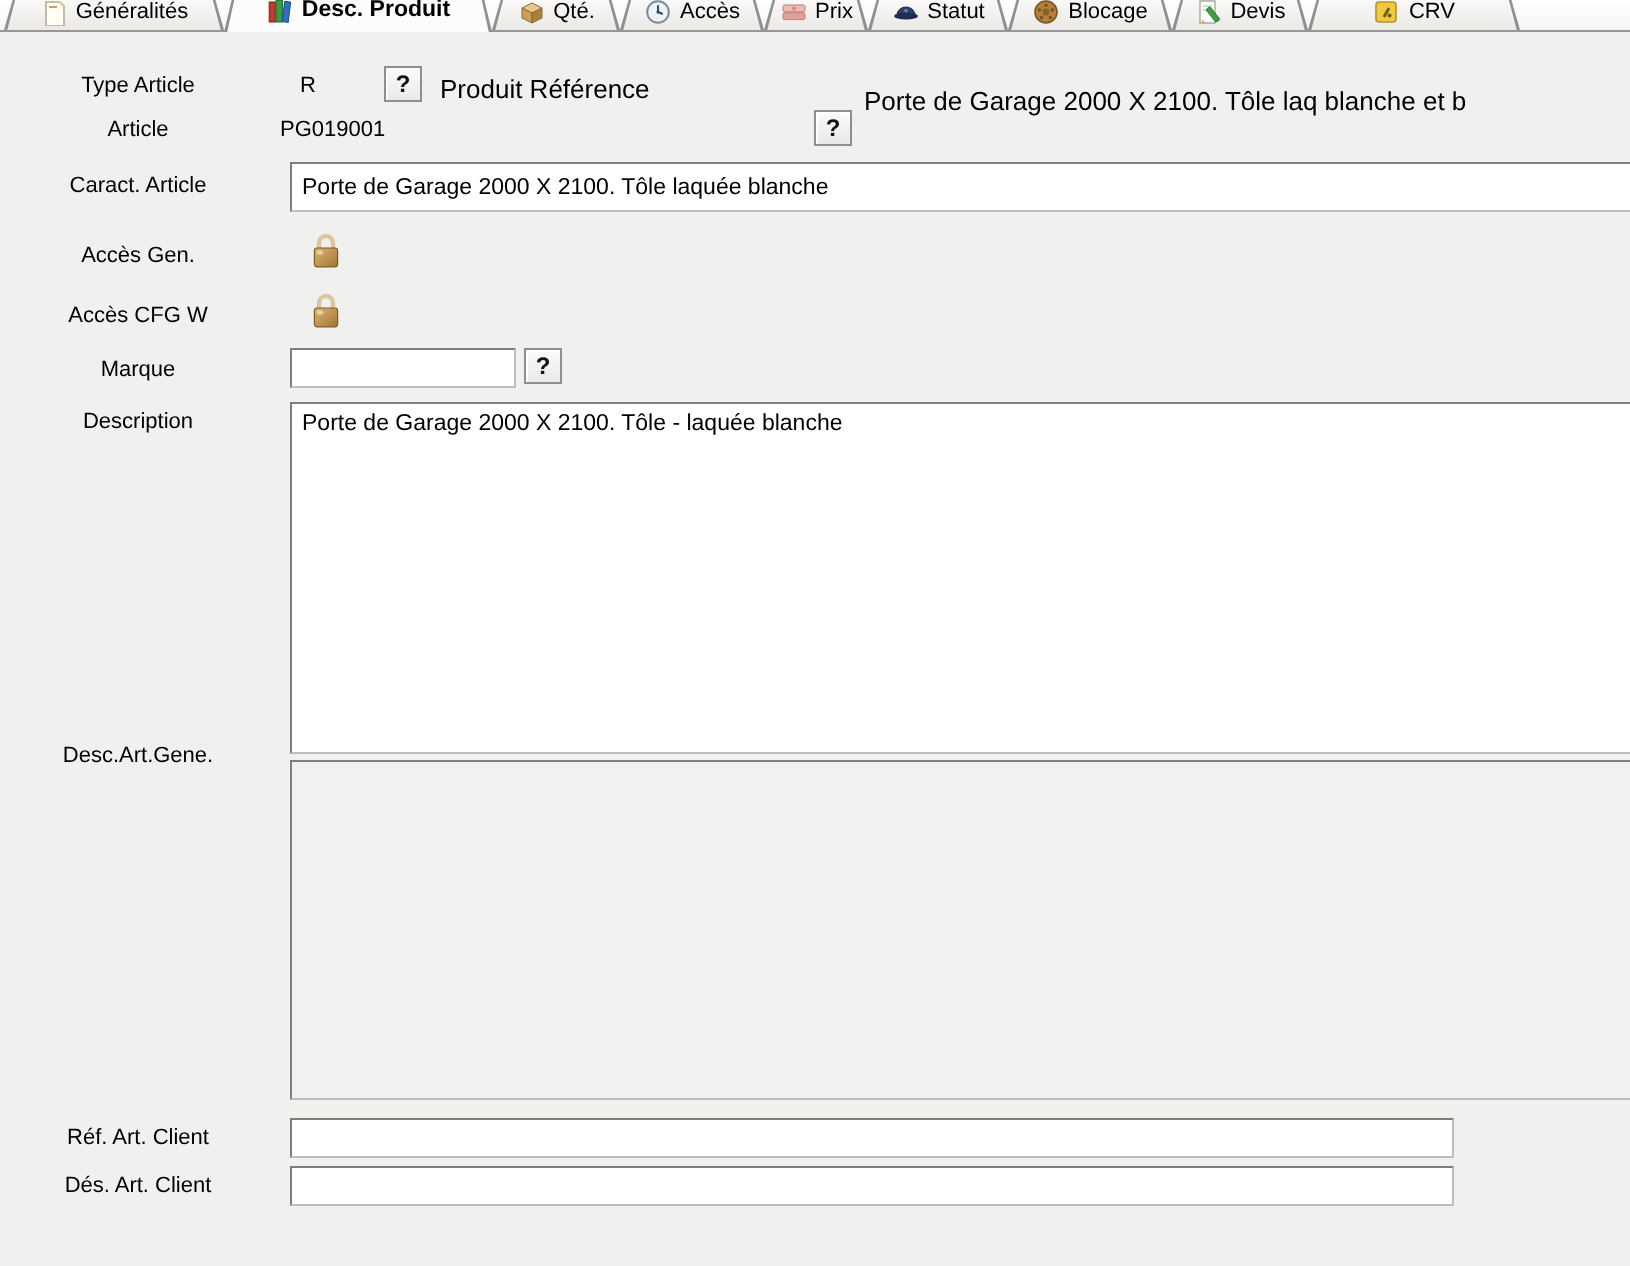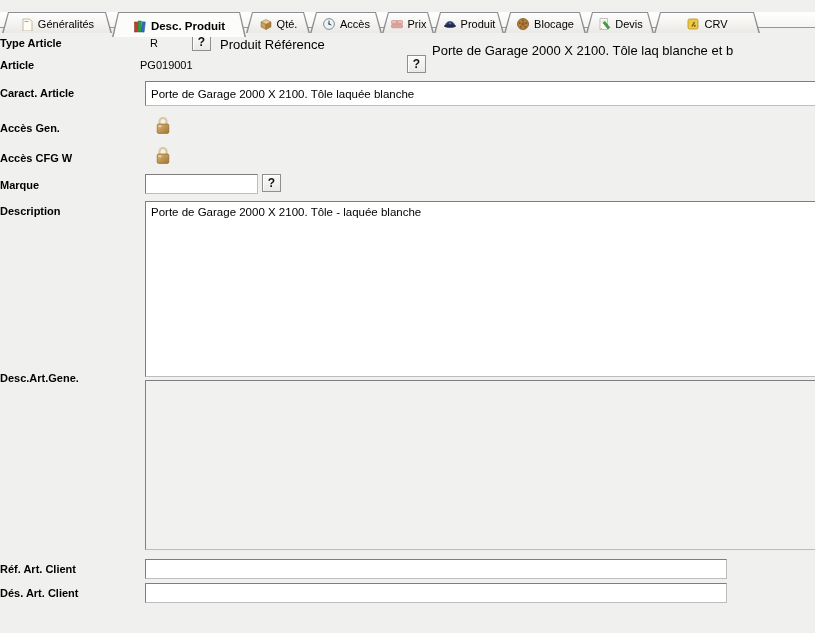--- a/index.html
+++ b/index.html
@@ -7,24 +7,24 @@
     position:relative;
     width:815px;height:633px;
     background:#f0f0ef;
     font-family:"Liberation Sans",sans-serif;
     overflow:hidden;
     -webkit-font-smoothing:antialiased;
   }
 
   
   .tabbar{
-    position:absolute;top:12px;left:0;width:815px;height:16px;
+    position:absolute;top:0;left:0;width:815px;height:16px;
     background:linear-gradient(#ffffff,#f5f5f3);
     border-bottom:1px solid #97979b;
-    display:flex;align-items:flex-start;
+    display:flex;align-items:flex-end;
     padding-left:2px;box-sizing:border-box;
     z-index:5;
   }
   .tab{position:relative;height:21px;flex:0 0 auto;cursor:default;}
   .tab-outline{
     position:absolute;inset:0;background:#8f8f93;
     clip-path:polygon(0 100%,6px 0,calc(100% - 6px) 0,100% 100%);
   }
   .tab-fill{
     position:absolute;inset:0;
@@ -47,22 +47,22 @@
   .tab:nth-child(6){width:70px}
   .tab:nth-child(7){width:82px}
   .tab:nth-child(8){width:68px}
   .tab:nth-child(9){width:106px}
   .tab:nth-child(10){width:57px}
   .ticon{flex:0 0 auto;display:block;}
 
   
   .flabel{
     position:absolute;left:0;width:138px;
-    text-align:left;font-size:11px;color:#000;
-    white-space:nowrap;overflow:hidden;font-weight:bold;
+    text-align:center;font-size:11px;color:#000;
+    white-space:nowrap;overflow:hidden;
   }
   .fvalue{position:absolute;font-size:11px;color:#000;white-space:nowrap;}
   .fhint{position:absolute;font-size:13px;color:#000;white-space:nowrap;}
 
   .qbtn{
     position:absolute;width:19px;height:18px;box-sizing:border-box;
     background:linear-gradient(#fbfbfa,#e9e9e7);
     border:1px solid #8f8f8f;
     box-shadow:inset 1px 1px 0 #ffffff;
     display:flex;align-items:center;justify-content:center;
@@ -188,21 +188,21 @@
 
   <div class="tab">
     <div class="tab-outline"></div>
       <div class="tab-fill"></div>
     <div class="tab-content">
       <svg class="ticon" width="14" height="14" viewBox="0 0 14 14">
           <path d="M2.5 8.5a4.5 4 0 0 1 9 0z" fill="#2e3f6e" stroke="#1c2847" stroke-width="0.5"></path>
           <ellipse cx="7" cy="9" rx="6" ry="1.8" fill="#1f2c50"></ellipse>
           <circle cx="7" cy="6.4" r="0.9" fill="#6f83b8"></circle>
         </svg>
-      <span>Produit</span>
+      <span>Statut</span>
     </div>
   </div>
 
   <div class="tab">
     <div class="tab-outline"></div>
       <div class="tab-fill"></div>
     <div class="tab-content">
       <svg class="ticon" width="14" height="14" viewBox="0 0 14 14">
           <circle cx="7" cy="7" r="5.5" fill="#b5803c" stroke="#7a5220" stroke-width="0.8"></circle>
           <circle cx="7" cy="7" r="1.7" fill="#8a5f26"></circle>

